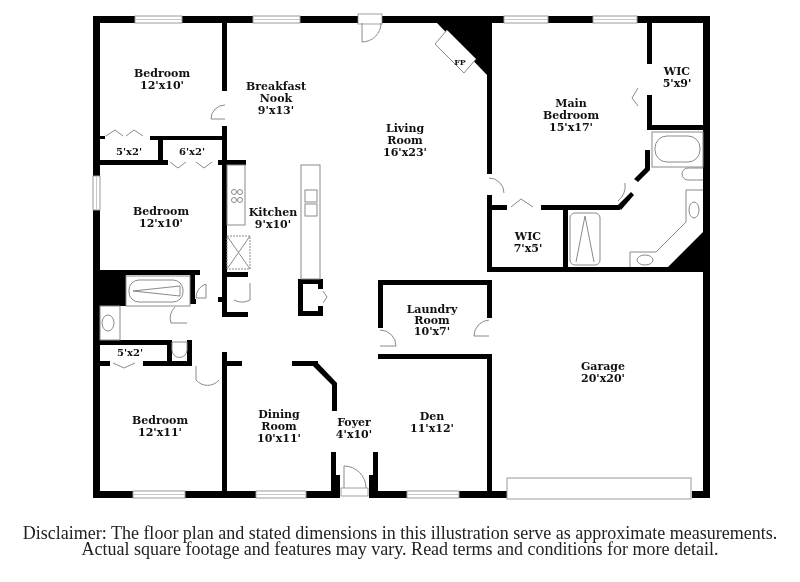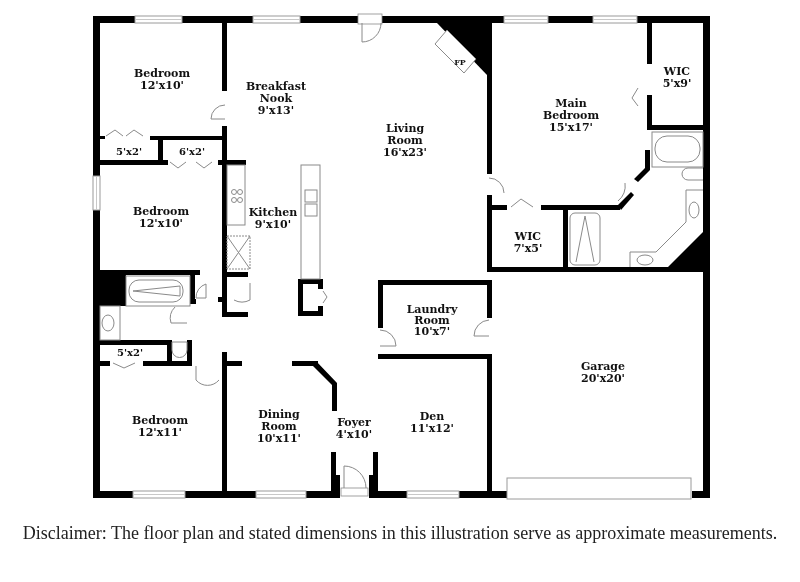--- a/index.html
+++ b/index.html
@@ -251,13 +251,14 @@
     </g>
     <g>
       <text class="lbl" x="432" y="420">Den</text>
       <text class="lbl" x="432" y="432">11'x12'</text>
     </g>
   </g>
 </svg>
 
 <div id="disclaimer">
   <div>Disclaimer: The floor plan and stated dimensions in this illustration serve as approximate measurements.</div>
+  <div>Actual square footage and features may vary. Read terms and conditions for more detail.</div>
 </div>
 
 </body></html>

